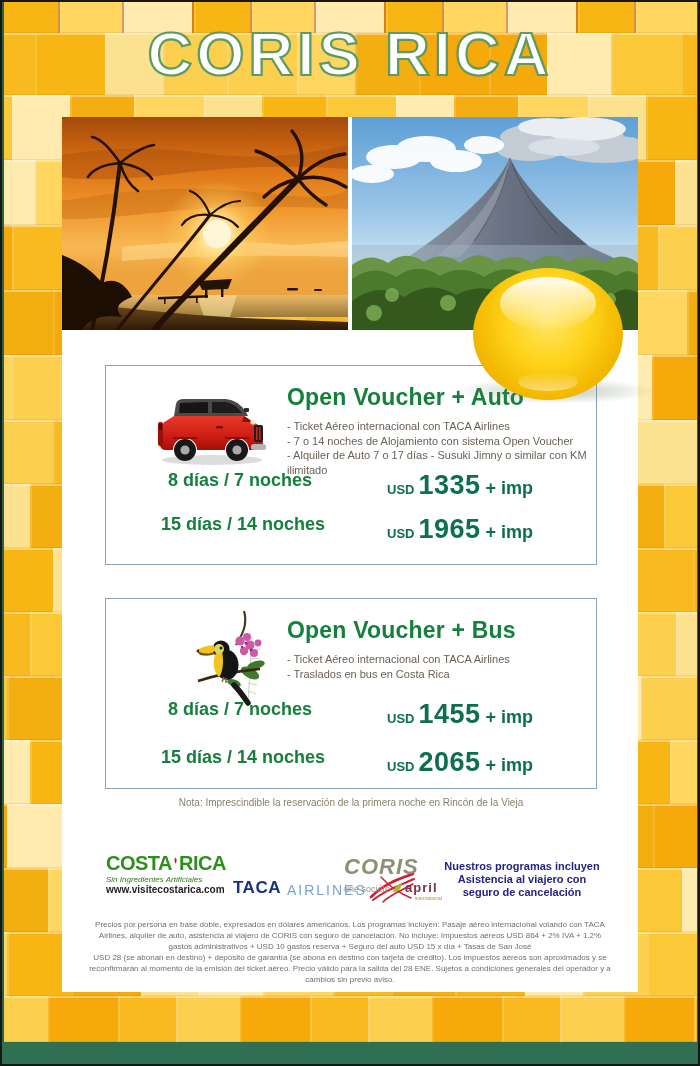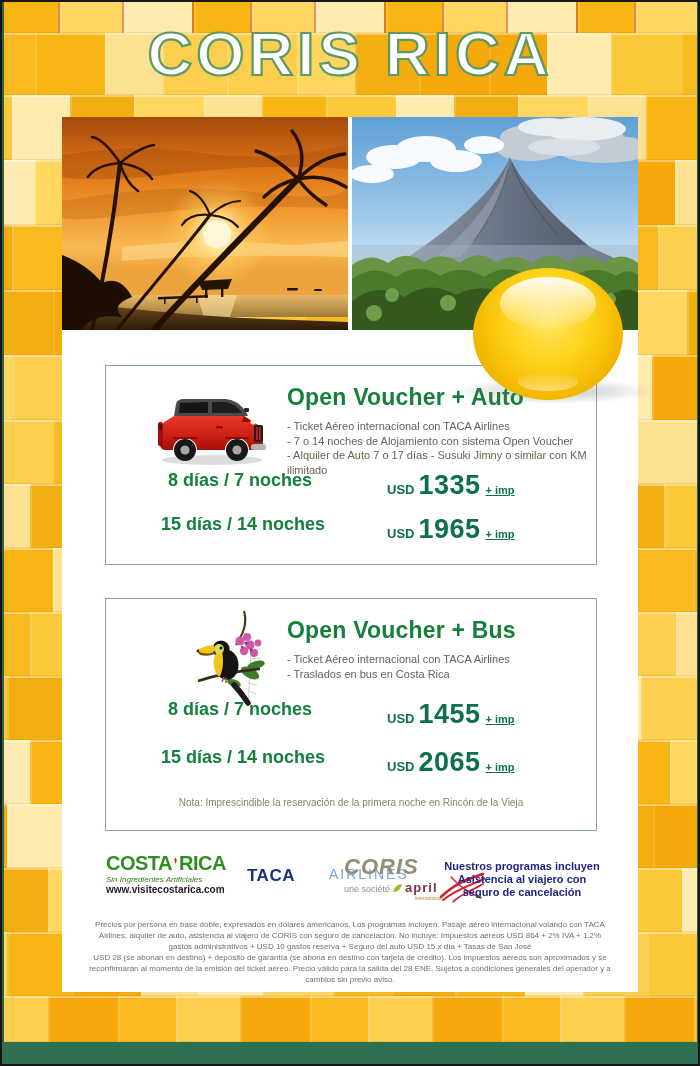--- a/index.html
+++ b/index.html
@@ -27,41 +27,41 @@
     background:radial-gradient(closest-side,rgba(96,116,96,.42),rgba(96,116,96,0));}
   #ball{position:absolute;left:473px;top:268px;width:150px;height:132px;border-radius:50%;z-index:4;
     background:radial-gradient(ellipse at 50% 38%,#ffe668 0%,#ffd41c 38%,#f3b900 68%,#dfa000 100%);}
   #ball .gloss{position:absolute;left:18%;top:7%;width:64%;height:40%;border-radius:50%;
     background:linear-gradient(180deg,rgba(255,255,255,.95),rgba(255,255,255,.04));}
   #ball .gloss-bottom{position:absolute;left:30%;top:79%;width:40%;height:14%;border-radius:50%;opacity:.8;
     background:linear-gradient(0deg,rgba(255,255,255,.55),rgba(255,255,255,0));}
 
   .card{position:absolute;left:105px;width:492px;background:#fff;border:1px solid #87a3bc;z-index:2;}
   #card-auto{top:365px;height:200px;}
-  #card-bus{top:598px;height:233px;}
+  #card-bus{top:598px;height:191px;}
   .veh{position:absolute;}
   #jeep{left:50px;top:26px;width:112px;height:76px;}
   #toucan{left:88px;top:8px;width:82px;height:104px;}
   .offer-title{position:absolute;left:181px;top:18px;margin:0;font-size:23px;font-weight:700;color:#15803c;letter-spacing:.2px;}
   .bullets{position:absolute;left:181px;top:53px;width:302px;font-size:11px;line-height:14.5px;color:#6b6156;}
   .row{position:absolute;left:0;width:100%;height:30px;}
   .duration{position:absolute;font-size:18px;font-weight:700;color:#15803d;}
   .price{position:absolute;left:281px;display:flex;align-items:baseline;color:#0d6f4d;white-space:nowrap;}
   .cur{font-size:13px;font-weight:700;margin-right:4px;}
   .num{font-size:27px;font-weight:700;letter-spacing:.5px;}
-  .imp{font-size:11px;font-weight:700;margin-left:5px;text-decoration:underline;}
+  .imp{font-size:18px;font-weight:700;margin-left:5px;}
   .card-note{position:absolute;left:0;top:198px;width:100%;text-align:center;font-size:10px;color:#8a8266;}
 
   #logo-cr{position:absolute;left:106px;top:852px;width:120px;z-index:2;}
   .cr-row{display:flex;align-items:center;font-size:20px;font-weight:800;color:#2f8f1e;letter-spacing:-.5px;line-height:22px;}
   .cr-leaf{margin:0 1px;transform:translateY(-3px);}
   .cr-sub{font-size:8px;font-style:italic;color:#2f7d1a;margin-top:1px;}
   .cr-url{font-size:10px;font-weight:700;color:#222;}
 
-  #logo-taca{position:absolute;left:247px;top:866px;display:flex;align-items:flex-start;z-index:2;gap:28px;}
+  #logo-taca{position:absolute;left:233px;top:866px;display:flex;align-items:flex-end;z-index:2;}
   .taca-name{font-size:17px;font-weight:800;color:#16337f;letter-spacing:.5px;}
   .taca-air{font-size:14px;font-weight:400;color:#7aa2d2;letter-spacing:2px;margin-left:6px;}
   .taca-swoosh{margin-left:2px;transform:translateY(5px);}
 
   #logo-coris{position:absolute;left:344px;top:856px;width:104px;z-index:2;}
   .coris-name{font-size:22px;font-weight:800;font-style:italic;color:#8f8f74;letter-spacing:1px;line-height:22px;}
   .coris-sub{display:flex;align-items:baseline;font-size:9px;color:#8f8f8f;margin-top:2px;}
   .coris-leaf{margin:0 2px;transform:translateY(1px);}
   .coris-april{font-size:13px;font-weight:700;color:#7d3344;letter-spacing:1px;}
   .coris-intl{font-size:5px;color:#c08a40;text-align:right;padding-right:6px;}

